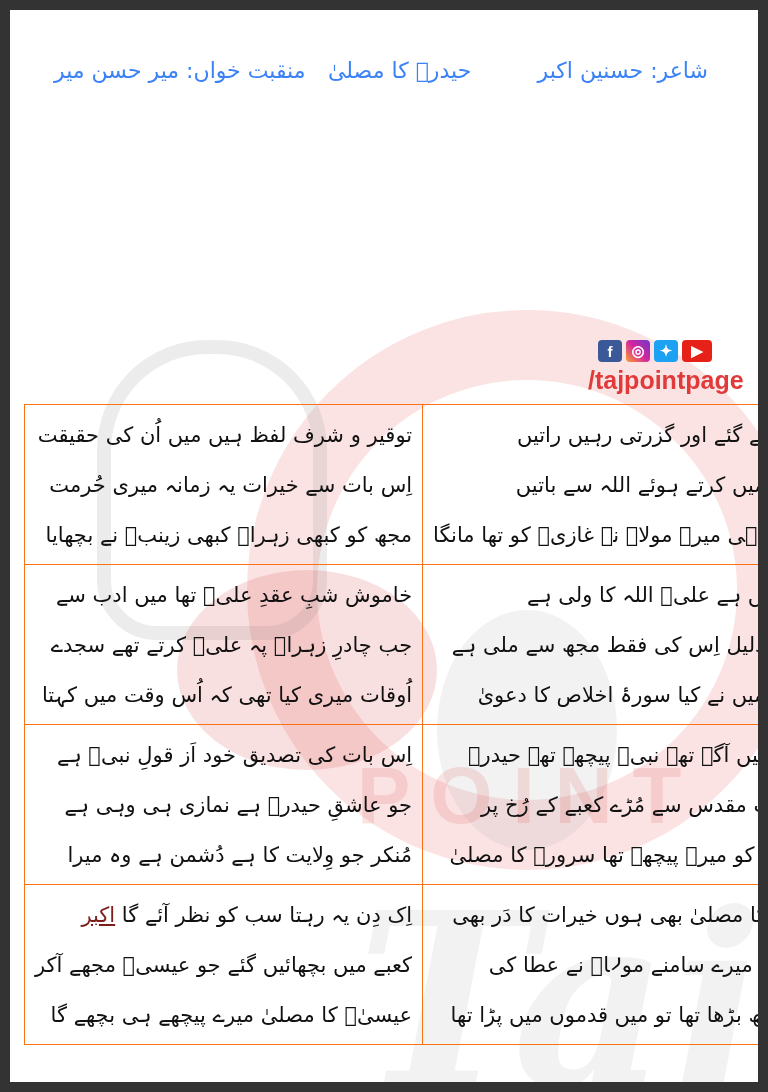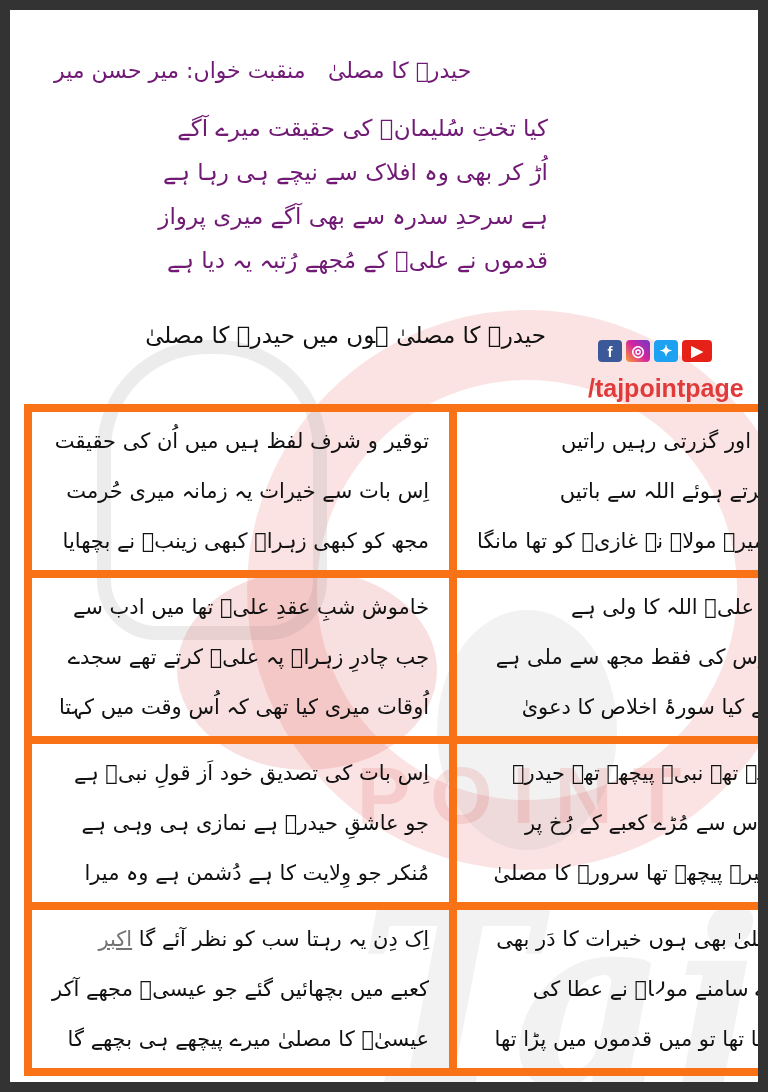--- a/index.html
+++ b/index.html
@@ -49,21 +49,21 @@
     left: 300px; top: 850px;
     font-family: "DejaVu Serif", serif; font-style: italic; font-weight: bold;
     font-size: 240px; color: rgba(160,160,160,0.14);
   }
 
   .urdu {
     direction: rtl;
     font-family: "DejaVu Sans", sans-serif;
     white-space: nowrap;
   }
-  .red { color: #701a75; }
+  .red { color: #3b82f6; }
   .black { color: #111111; }
 
   .hdr { position: absolute; top: 48px; font-size: 22px; }
   .hdr-poet { right: 50px; }
   .hdr-title { left: 318px; text-align: right; }
   .hdr-reciter { left: 44px; }
 
   .intro {
     position: absolute; right: 210px; top: 96px;
     text-align: right; font-size: 23px; line-height: 44px;
@@ -81,68 +81,62 @@
     width: 24px; height: 22px; border-radius: 4px;
     display: flex; align-items: center; justify-content: center;
     color: #fff; font-family: "Liberation Sans", sans-serif;
     font-weight: bold; font-size: 15px;
   }
   .fb { background: #3b5998; }
   .ig { background: linear-gradient(45deg, #f9a12e, #d6249f, #6a3ac9); }
   .tw { background: #1da1f2; }
   .yt { background: #e62117; width: 30px !important; }
   .handle {
-    position: absolute; left: 578px; top: 364px;
+    position: absolute; left: 578px; top: 356px;
     font-family: "Liberation Sans", sans-serif; font-weight: bold;
     font-size: 25px; color: #e03a3a; letter-spacing: 0px;
   }
 
   table.verses {
     position: absolute; left: 14px; top: 394px;
     width: 732px; border-collapse: collapse;
   }
   table.verses td {
-    border: 8px solid #f97316;
+    border: 1px solid #f97316;
     width: 50%; height: 160px;
     vertical-align: middle;
-    padding: 4px 20px;
+    padding: 4px 10px;
     box-sizing: border-box;
   }
   .stanza { direction: rtl; text-align: justify; }
   .stanza div {
     font-family: "DejaVu Sans", sans-serif;
     font-size: 21px; line-height: 50px; color: #111;
     white-space: nowrap; text-align: right;
   }
-  .akbar { color: #737373; text-decoration: underline; }
+  .akbar { color: #7f1d1d; text-decoration: underline; }
 </style>
 </head>
 <body>
 
 <div class="sheet">
 
   <div class="wm wm-ring"></div>
   <div class="wm wm-hand"></div>
   <div class="wm wm-blob1"></div>
   <div class="wm wm-blob2"></div>
   <div class="wm wm-text">POINT</div>
   <div class="wm wm-script">Taj</div>
 
+  <div class="hdr hdr-poet urdu red">شاعر: حسنین اکبر</div>
   <div class="hdr hdr-title urdu red">حیدرؑ کا مصلیٰ</div>
   <div class="hdr hdr-reciter urdu red">منقبت خواں: میر حسن میر</div>
 
-  <div class="intro urdu red">
-    <div>کیا تختِ سُلیمانؑ کی حقیقت میرے آگے</div>
-    <div>اُڑ کر بھی وہ افلاک سے نیچے ہی رہا ہے</div>
-    <div>ہے سرحدِ سدرہ سے بھی آگے میری پرواز</div>
-    <div>قدموں نے علیؑ کے مُجھے رُتبہ یہ دیا ہے</div>
-  </div>
 
   <div class="chorus urdu black">
-    <div>حیدرؑ کا مصلیٰ ہوں میں حیدرؑ کا مصلیٰ</div>
   </div>
 
   <div class="social">
     <span class="fb">f</span>
     <span class="ig">◎</span>
     <span class="tw">✦</span>
     <span class="yt">▶</span>
   </div>
   <div class="handle">/tajpointpage</div>
 

